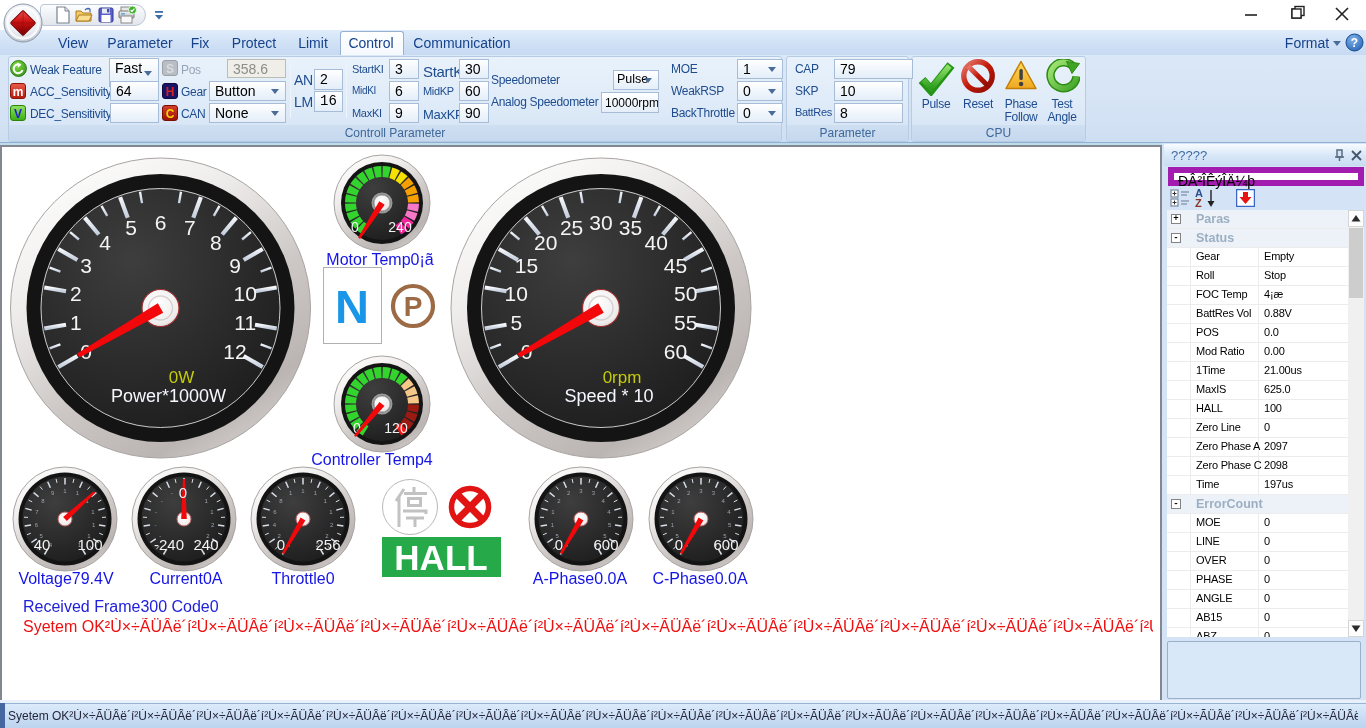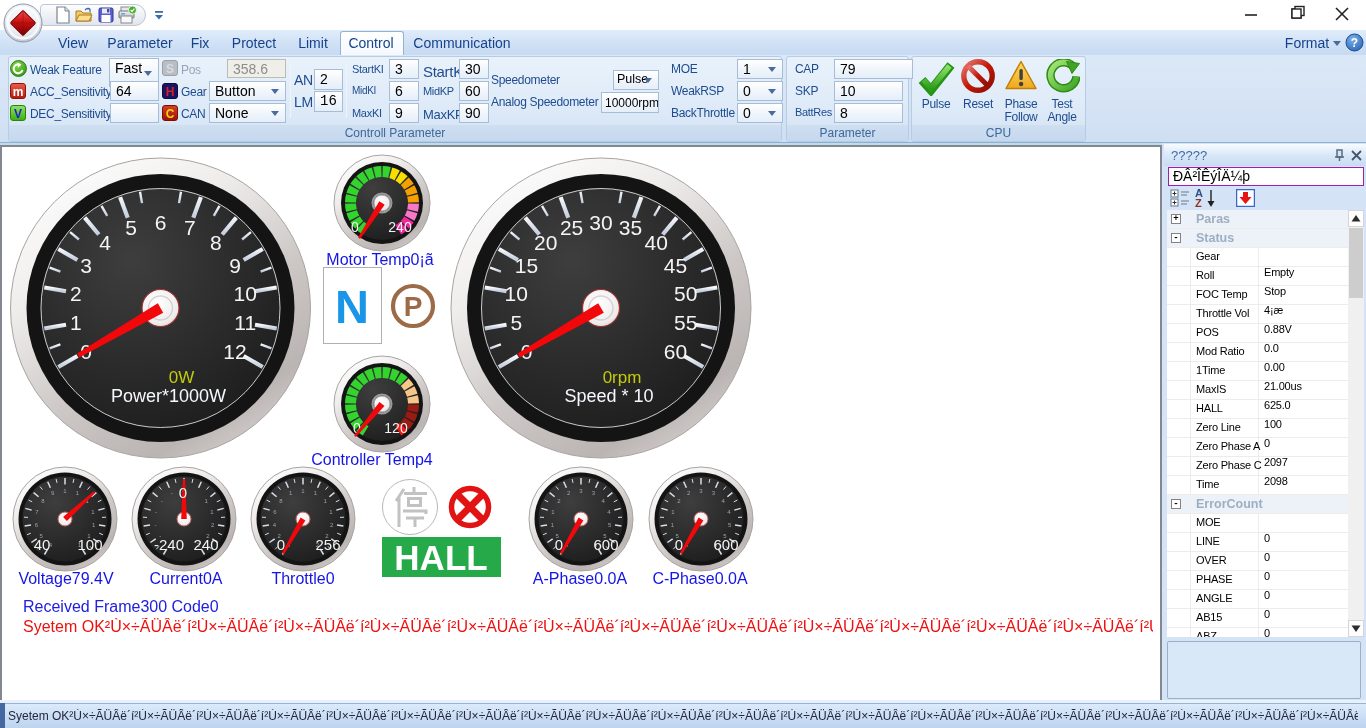--- a/index.html
+++ b/index.html
@@ -10,21 +10,21 @@
 .dd:after { content:""; position:absolute; right:6px; top:50%; margin-top:-2px; border-left:4px solid transparent; border-right:4px solid transparent; border-top:5px solid #4a6c9b; }
 .ddl { position:absolute; background:#efeee9; border:1px solid #bcbcb6; font-size:14px; color:#8d8d88; padding:1px 0 0 5px; }
 .ic16 { position:absolute; width:16px; height:16px; border-radius:3px; font-weight:bold; font-size:12px; text-align:center; line-height:16px; }
 .grp { position:absolute; border:1px solid #b7cbe3; border-radius:3px; background:linear-gradient(#e9f2fb,#dfebf8 55%,#d3e2f4); }
 .gtitle { position:absolute; left:0; right:0; bottom:0; height:16px; background:linear-gradient(#cfdff2,#c5d8ee); color:#3e6898; font-size:12px; text-align:center; line-height:16px; border-radius:0 0 3px 3px; }
 .vsep { position:absolute; width:1px; background:#b9cce2; border-right:1px solid #eef4fb; }
 .tab { position:absolute; top:31px; height:24px; font-size:14px; color:#15428b; text-align:center; line-height:24px; }
 .prow { position:absolute; left:0; width:181px; height:19px; font-size:11px; letter-spacing:-0.2px; color:#000; border-bottom:1px solid #ececec; }
 .pgrp { position:absolute; left:0; width:181px; height:19px; background:#edf2f9; font-size:12.5px; font-weight:bold; color:#9cafc2; border-bottom:1px solid #ececec; }
 .pname { position:absolute; left:29px; top:2px; }
-.pval { position:absolute; left:97px; top:18px; }
+.pval { position:absolute; left:97px; top:2px; }
 .pmbox { position:absolute; left:4px; top:4px; width:10px; height:10px; border:1px solid #838383; background:#fff; font-size:9px; line-height:8px; text-align:center; color:#000; font-family:"Liberation Mono",monospace; }
 </style></head>
 <body>
 
 <div class="abs" style="left:0;top:0;width:1366px;height:30px;background:#ffffff;"></div>
 <svg class="abs" style="left:3px;top:3px;z-index:30" width="40" height="40">
 <defs>
 <radialGradient id="orb" cx="0.5" cy="0.35" r="0.8">
         <stop offset="0" stop-color="#ffffff"></stop>
         <stop offset="0.55" stop-color="#e9edf3"></stop>
@@ -665,21 +665,21 @@
 <g stroke="#5a6b80" stroke-width="1.5" fill="none">
 <rect x="4" y="2" width="5" height="7" fill="#d4e4f6"></rect>
 <line x1="2" y1="9" x2="11" y2="9"></line>
 <line x1="6.5" y1="9" x2="6.5" y2="13"></line>
     </g>
   </svg>
 <svg class="abs" style="left:1350px;top:149px" width="13" height="13">
 <line x1="2" y1="2" x2="11" y2="11" stroke="#44546a" stroke-width="1.8"></line>
 <line x1="11" y1="2" x2="2" y2="11" stroke="#44546a" stroke-width="1.8"></line>
   </svg>
-<div class="abs" style="left:1168px;top:167px;width:196px;height:19px;background:#fff;border:1px solid #a21caf;font-size:14px;color:#000;padding:0 0 0 4px;">ÐÂ²ÎÊýÎÄ¼þ</div>
+<div class="abs" style="left:1168px;top:167px;width:196px;height:19px;background:#fff;border:6px solid #a21caf;font-size:14px;color:#000;padding:0 0 0 4px;">ÐÂ²ÎÊýÎÄ¼þ</div>
 <svg class="abs" style="left:1170px;top:189px" width="20" height="18">
 <g stroke="#7a8aa0" stroke-width="1.2" fill="#fff">
 <rect x="1" y="1" width="7" height="7"></rect>
       <rect x="1" y="10" width="7" height="7"></rect>
     </g>
 <path d="M2.5,4.5 L6.5,4.5 M4.5,2.5 L4.5,6.5 M2.5,13.5 L6.5,13.5 M4.5,11.5 L4.5,15.5" stroke="#333" stroke-width="1"></path>
 <g stroke="#8898ae" stroke-width="1.4">
 <line x1="11" y1="3" x2="19" y2="3"></line>
       <line x1="11" y1="6" x2="17" y2="6"></line>
 <line x1="11" y1="12" x2="19" y2="12"></line>
@@ -718,21 +718,21 @@
     </div>
 <div class="prow" style="top:76px;">
       <div style="position:absolute;left:23px;top:0;width:1px;height:19px;background:#ececec;"></div>
       <div style="position:absolute;left:91px;top:0;width:1px;height:19px;background:#ececec;"></div>
       <div class="pname">FOC Temp</div>
       <div class="pval">4¡æ</div>
     </div>
 <div class="prow" style="top:95px;">
       <div style="position:absolute;left:23px;top:0;width:1px;height:19px;background:#ececec;"></div>
       <div style="position:absolute;left:91px;top:0;width:1px;height:19px;background:#ececec;"></div>
-      <div class="pname">Throttle Vol</div>
+      <div class="pname">BattRes Vol</div>
       <div class="pval">0.88V</div>
     </div>
 <div class="prow" style="top:114px;">
       <div style="position:absolute;left:23px;top:0;width:1px;height:19px;background:#ececec;"></div>
       <div style="position:absolute;left:91px;top:0;width:1px;height:19px;background:#ececec;"></div>
       <div class="pname">POS</div>
       <div class="pval">0.0</div>
     </div>
 <div class="prow" style="top:133px;">
       <div style="position:absolute;left:23px;top:0;width:1px;height:19px;background:#ececec;"></div>

